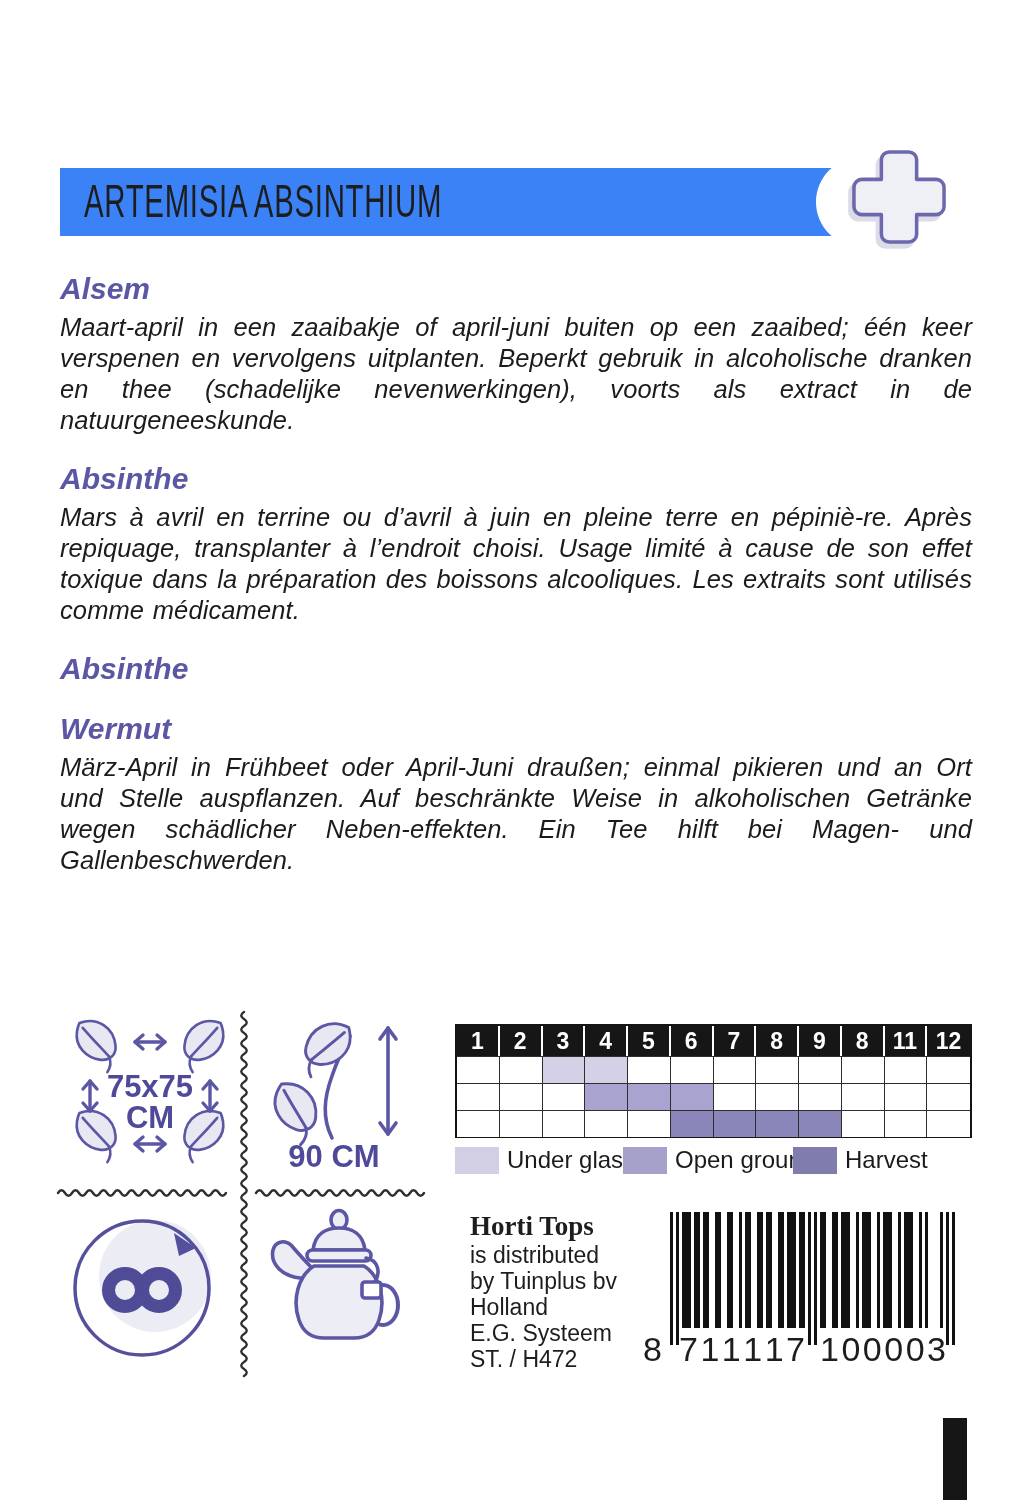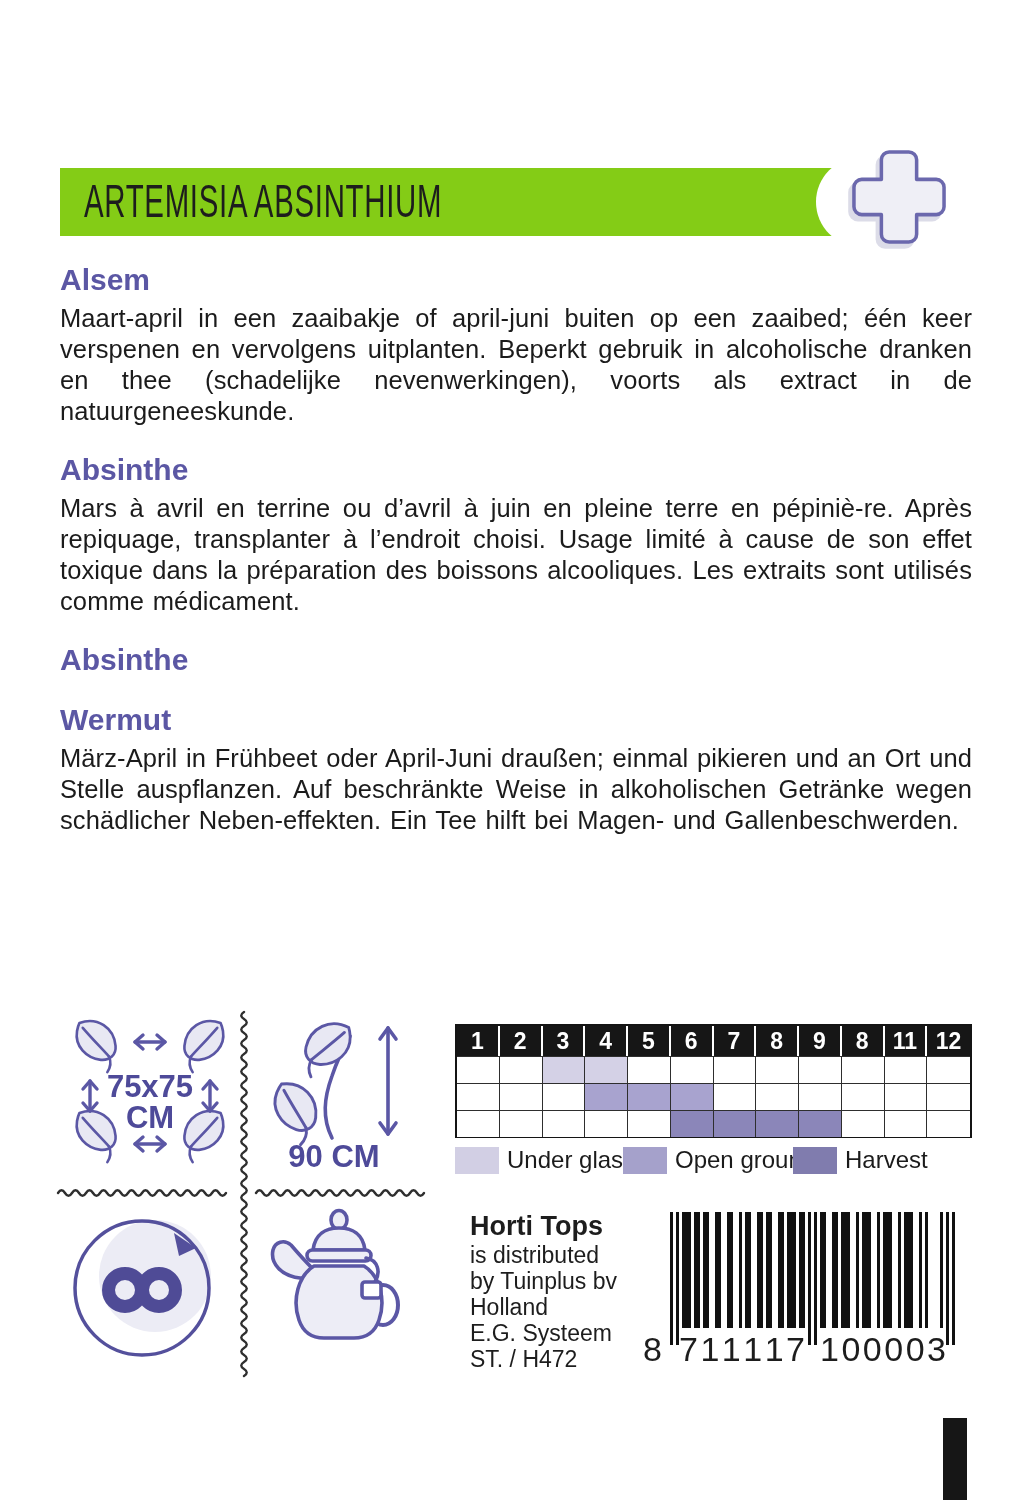--- a/index.html
+++ b/index.html
@@ -4,34 +4,34 @@
 <style>
   html,body{margin:0;padding:0;}
   body{
     width:1029px;height:1500px;position:relative;background:#ffffff;
     font-family:"Liberation Sans",sans-serif;color:#1d1d1d;overflow:hidden;
   }
   .abs{position:absolute;}
 
   
   .banner{
-    left:60px;top:168px;width:775px;height:68px;background:#84cc16;
+    left:60px;top:168px;width:775px;height:68px;background:#3b82f6;
     display:flex;align-items:center;padding-left:24px;box-sizing:border-box;
   }
   .banner-cut{
     left:816px;top:157px;width:90px;height:90px;border-radius:50%;background:#ffffff;
   }
   .banner-title{
     font-size:42px;letter-spacing:1px;color:#1d1d1d;white-space:nowrap;
     transform:scaleX(0.70) scaleY(1.08);transform-origin:left center;font-weight:400;
   }
   .cross-svg{left:852px;top:150px;filter:drop-shadow(-4px 5px 0 #dcdce8);}
 
   
-  .content{left:60px;top:263px;width:912px;}
+  .content{left:60px;top:272px;width:912px;font-style:italic;}
   .section{margin:0 0 26px 0;}
   .section h2{
     margin:0 0 6px 0;font-size:30px;line-height:34px;font-weight:bold;color:#5b57a4;
   }
   .section p{
     margin:0;font-size:25.5px;line-height:31px;text-align:justify;
     letter-spacing:0.1px;word-spacing:1.5px;color:#1b1b1b;
   }
 
   
@@ -53,21 +53,21 @@
   .cal-cell{border-right:1.6px solid #2e2e2e;border-top:1.6px solid #2e2e2e;background:#ffffff;}
   .cal-cell.c12{border-right:none;}
 
   .legend{left:455px;top:1146px;width:517px;height:30px;}
   .legend-item{position:absolute;top:0;display:flex;align-items:center;}
   .legend-swatch{width:44px;height:27px;margin-right:8px;}
   .legend-label{font-size:24px;color:#1b1b1b;white-space:nowrap;}
 
   
   .distributor{left:470px;top:1210px;width:160px;}
-  .dist-name{font-size:27px;font-weight:bold;line-height:32px;}
+  .dist-name{font-size:27px;font-weight:bold;line-height:32px;font-family:Liberation Serif, serif;}
   .dist-line{font-size:23px;line-height:26px;}
   .barcode{left:632px;top:1212px;width:345px;height:160px;}
   .bc-bars{position:absolute;left:38px;top:0;}
   .bc-digit8{position:absolute;left:0;top:118px;width:30px;text-align:right;font-size:34px;}
   .bc-group{position:absolute;top:118px;width:126px;display:flex;justify-content:space-between;font-size:34px;}
   .bc-left{left:47px;} .bc-right{left:188px;}
 </style>
 </head>
 <body>
 

